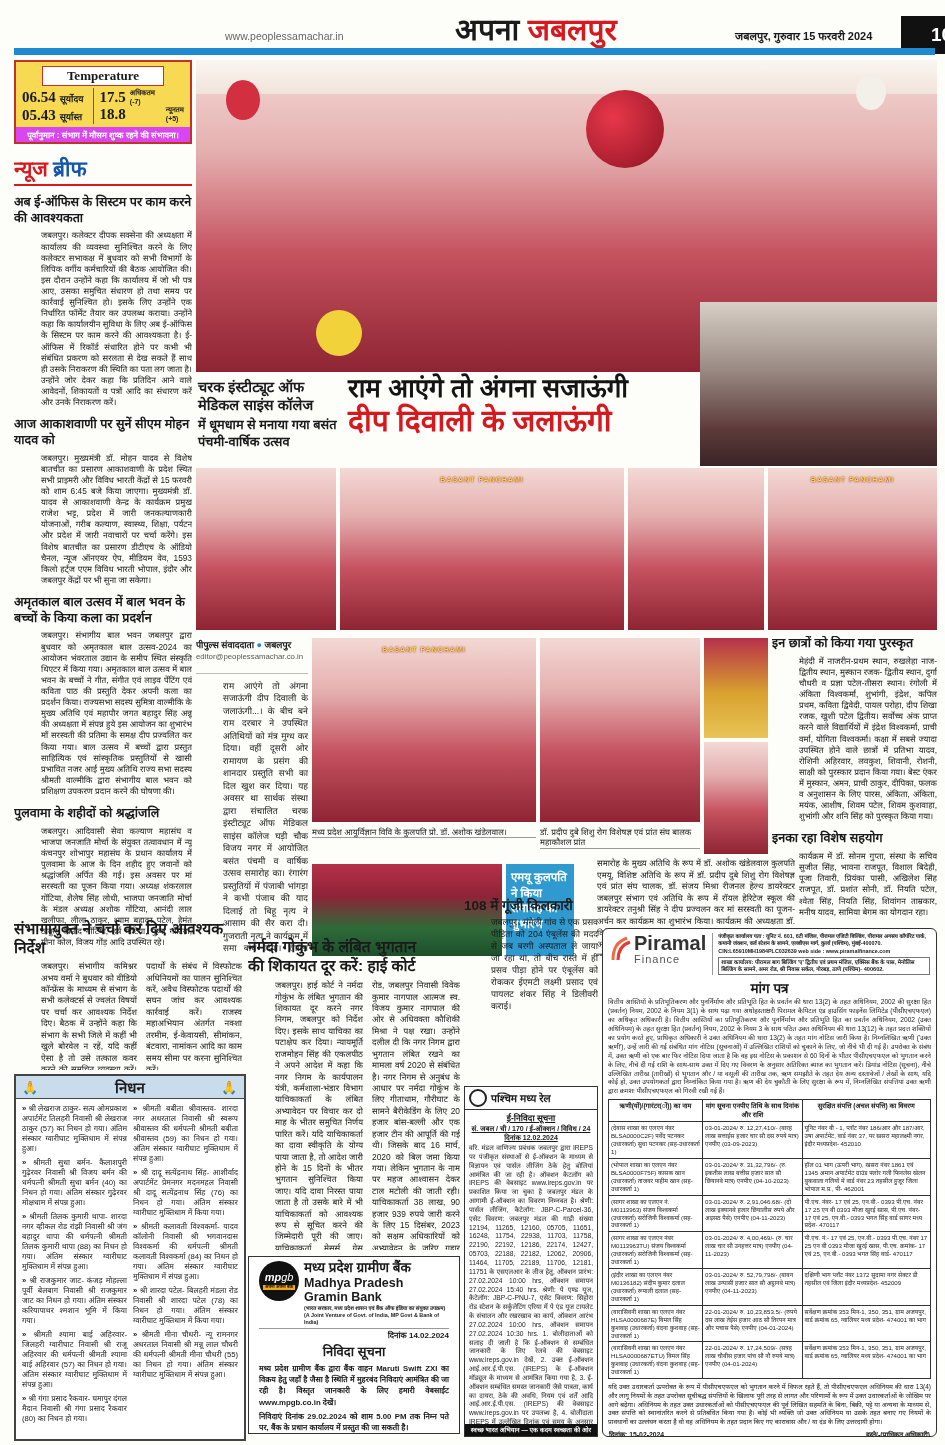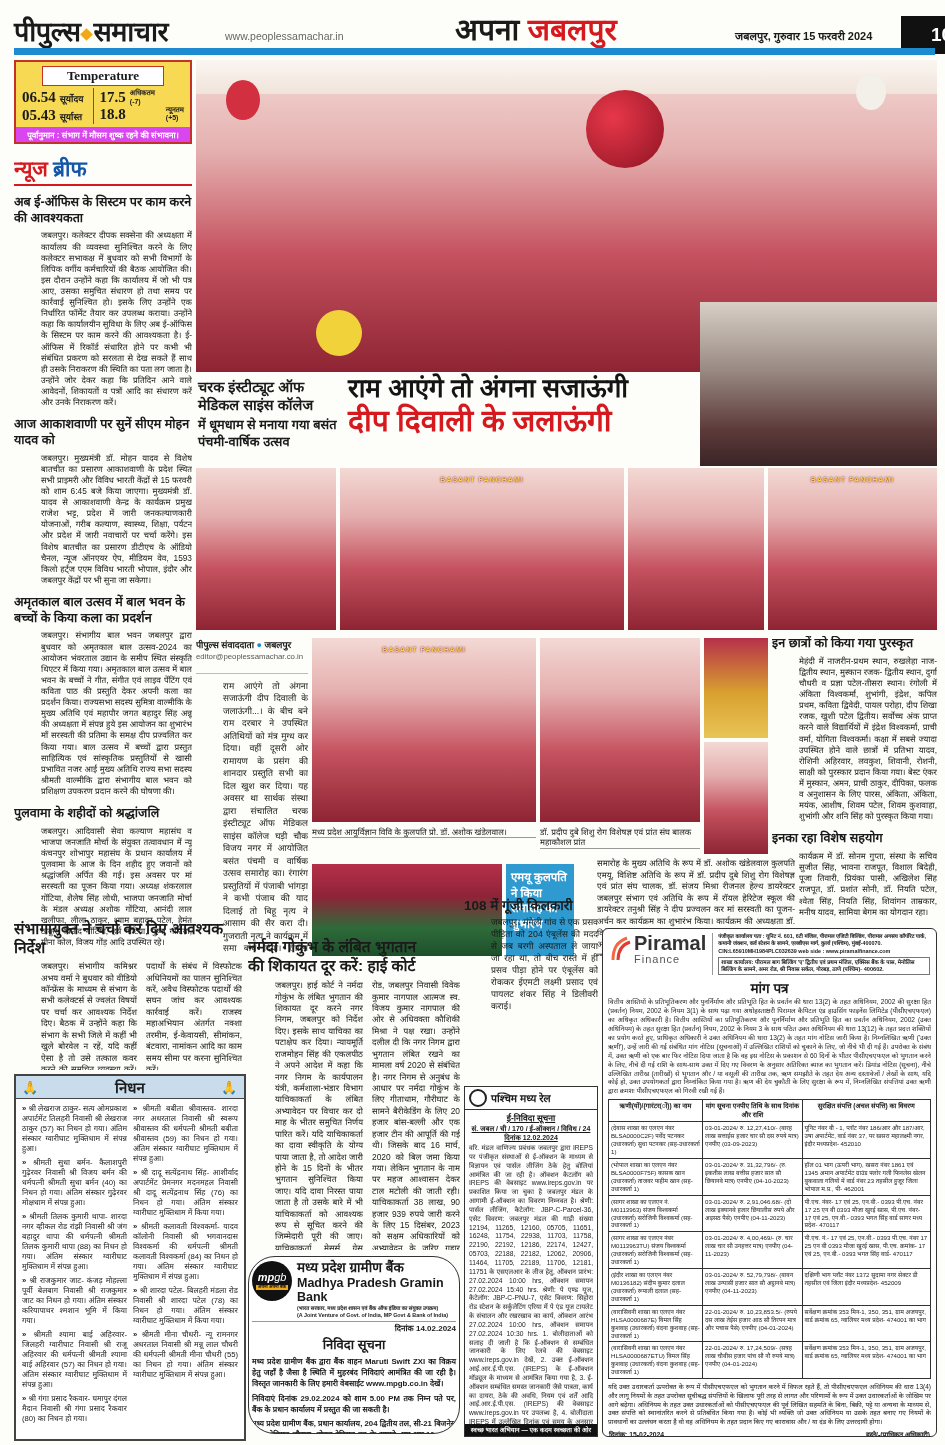--- a/index.html
+++ b/index.html
@@ -99,23 +99,20 @@
   .curtain{position:absolute;left:0;right:0;top:0;height:34px;background:linear-gradient(180deg,#fbf6f2,#f0e3da);}
   .greenph{background:linear-gradient(180deg,#b6304a 0%,#8f2338 35%,#2e6b3a 70%,#1d4f2a 100%);}
   .manph{background:linear-gradient(180deg,#d8cfc6 0%,#9b8d85 40%,#5d3a3a 78%,#3a2426 100%);}
   .yellowph{background:linear-gradient(180deg,#b6304a 0%,#d9a12f 55%,#e8c457 100%);}
 </style>
 </head>
 <body>
 
 <div id="page">
 
-  <div class="abs" style="left:14px;top:12px;">
-    <span class="logo"><span>पीपुल्स</span><span class="dia"></span><span>समाचार</span></span>
-  </div>
   <div class="abs site" style="left:225px;top:30px;">www.peoplessamachar.in</div>
   <div class="abs secttl" style="left:455px;top:8px;">
     <span>अपना</span>
     <span class="red">जबलपुर</span>
   </div>
   <div class="abs dateline" style="left:735px;top:28px;">जबलपुर, गुरुवार 15 फरवरी 2024</div>
   <div class="abs pagebox" style="left:901px;top:16px;width:57px;height:38px;padding-left:12px;">10</div>
   <div class="abs bluebar" style="left:14px;top:48px;width:921px;height:7px;"></div>
 
   <div class="abs clip" style="left:14px;top:60px;width:178px;height:897px;">
@@ -126,21 +123,21 @@
         <div style="flex:1;">
           <div><span class="wnum">06.54</span><span class="wlbl">सूर्योदय</span></div>
           <div><span class="wnum">05.43</span><span class="wlbl">सूर्यास्त</span></div>
         </div>
         <div class="wdiv"></div>
         <div style="flex:1;">
           <div style="display:flex;align-items:center;">
               <span class="wtemp">17.5</span>
               <span class="wext"><span>अधिकतम</span><br><span>(-7)</span></span>
             </div>
-          <div style="display:flex;gap:36px;">
+          <div style="display:flex;align-items:center;gap:36px;">
               <span class="wtemp">18.8</span>
               <span class="wext"><span>न्यूनतम</span><br><span>(+5)</span></span>
             </div>
         </div>
       </div>
       <div class="wfore">पूर्वानुमान : संभाग में मौसम शुष्क रहने की संभावना।</div>
     </div>
 
     <div class="nbtitle">
       <span class="r">न्यूज</span><span class="b">ब्रीफ</span>
@@ -251,21 +248,21 @@
         </div>
     </div>
   </div>
 
   <div class="abs clip" style="left:248px;top:938px;width:212px;height:312px;">
     <div class="bhead">नर्मदा गोकुंभ के लंबित भुगतान</div>
     <div class="bhead">की शिकायत दूर करें: हाई कोर्ट</div>
     <div class="bbody just twocol" style="margin-top:5px;">जबलपुर। हाई कोर्ट ने नर्मदा गोकुंभ के लंबित भुगतान की शिकायत दूर करने नगर निगम, जबलपुर को निर्देश दिए। इसके साथ याचिका का पटाक्षेप कर दिया। न्यायमूर्ति राजमोहन सिंह की एकलपीठ ने अपने आदेश में कहा कि नगर निगम के कार्यपालन यंत्री, कर्मशाला-भंडार विभाग याचिकाकर्ता के लंबित अभ्यावेदन पर विचार कर दो माह के भीतर समुचित निर्णय पारित करें। यदि याचिकाकर्ता का दावा स्वीकृति के योग्य पाया जाता है, तो आदेश जारी होने के 15 दिनों के भीतर भुगतान सुनिश्चित किया जाए। यदि दावा निरस्त पाया जाता है तो उसके बारे में भी याचिकाकर्ता को आवश्यक रूप से सूचित करने की जिम्मेदारी पूरी की जाए। याचिकाकर्ता मेसर्स ग्रेस प्लांटेशन एंड नर्सरी के संचालक आदर्श नगर, नर्मदा रोड, जबलपुर निवासी विवेक कुमार नागपाल आत्मज स्व. विजय कुमार नागपाल की ओर से अधिवक्ता कौशिकी मिश्रा ने पक्ष रखा। उन्होंने दलील दी कि नगर निगम द्वारा भुगतान लंबित रखने का मामला वर्ष 2020 से संबंधित है। नगर निगम से अनुबंध के आधार पर नर्मदा गोकुंभ के लिए गीताधाम, गौरीघाट के सामने बैरीकेडिंग के लिए 20 हजार बांस-बल्ली और एक हजार टीन की आपूर्ति की गई थी। जिसके बाद 16 मार्च, 2020 को बिल जमा किया गया। लेकिन भुगतान के नाम पर महज आश्वासन देकर टाल मटोली की जाती रही। याचिकाकर्ता 38 लाख, 90 हजार 939 रुपये जारी करने के लिए 15 दिसंबर, 2023 को सक्षम अधिकारियों को अभ्यावेदन के जरिए गुहार लगाई गई थी।</div>
   </div>
 
-  <div class="abs adbox clip" style="left:248px;top:1256px;width:212px;height:178px;padding:4px 3px;box-sizing:border-box;border-radius:27px;">
+  <div class="abs adbox clip" style="left:248px;top:1256px;width:212px;height:178px;padding:4px 10px;box-sizing:border-box;">
     <div style="display:flex;gap:5px;align-items:flex-start;border-bottom:1px solid #999;padding-bottom:2px;">
       <div class="mlogo">
         <div><span>mp</span><span style="font-weight:400;">gb</span></div>
         <div class="tag">अपना अपना बैंक</div>
       </div>
       <div style="flex:1;">
         <div class="mpgb-hn">मध्य प्रदेश ग्रामीण बैंक</div>
         <div class="mpgb-en">Madhya Pradesh Gramin Bank</div>
         <div class="mpgb-sub">(भारत सरकार, मध्य प्रदेश शासन एवं बैंक ऑफ इंडिया का संयुक्त उपक्रम)</div>
         <div class="mpgb-sub">(A Joint Venture of Govt. of India, MP Govt &amp; Bank of India)</div>

